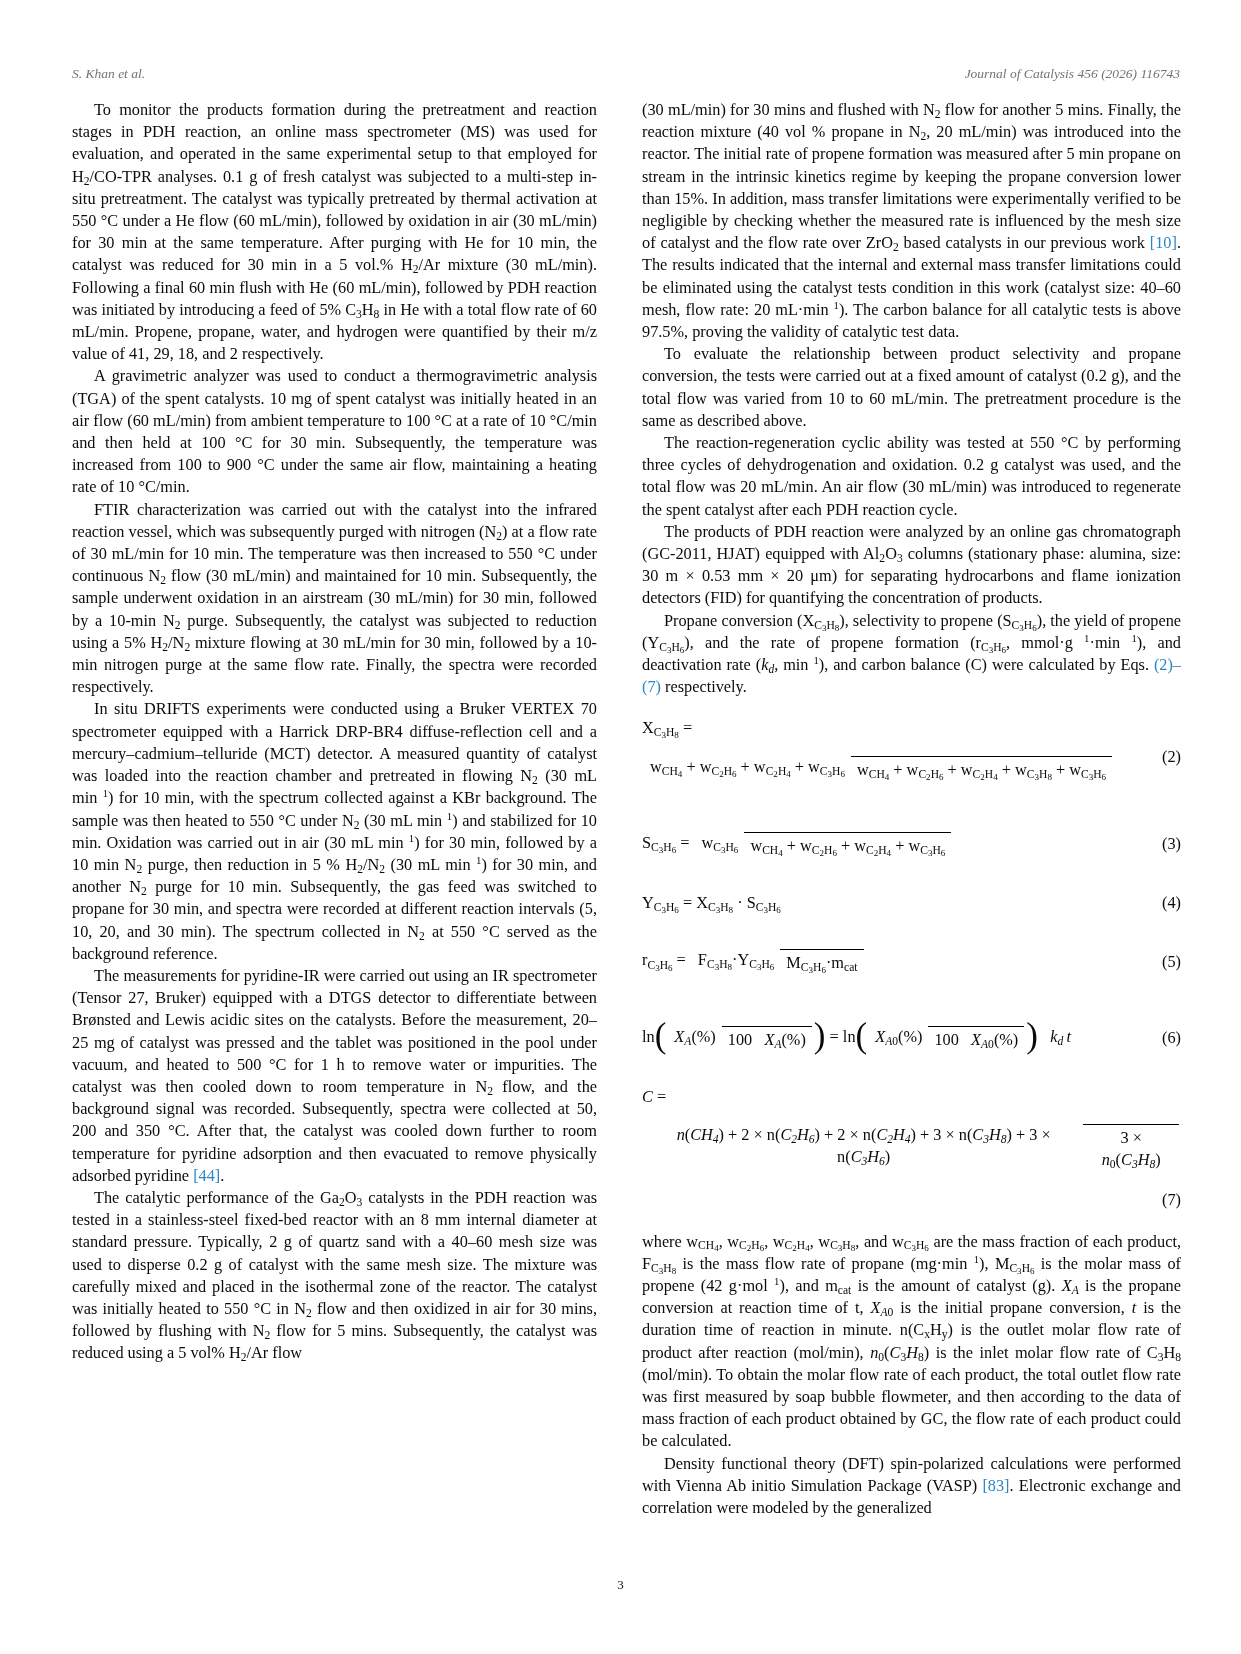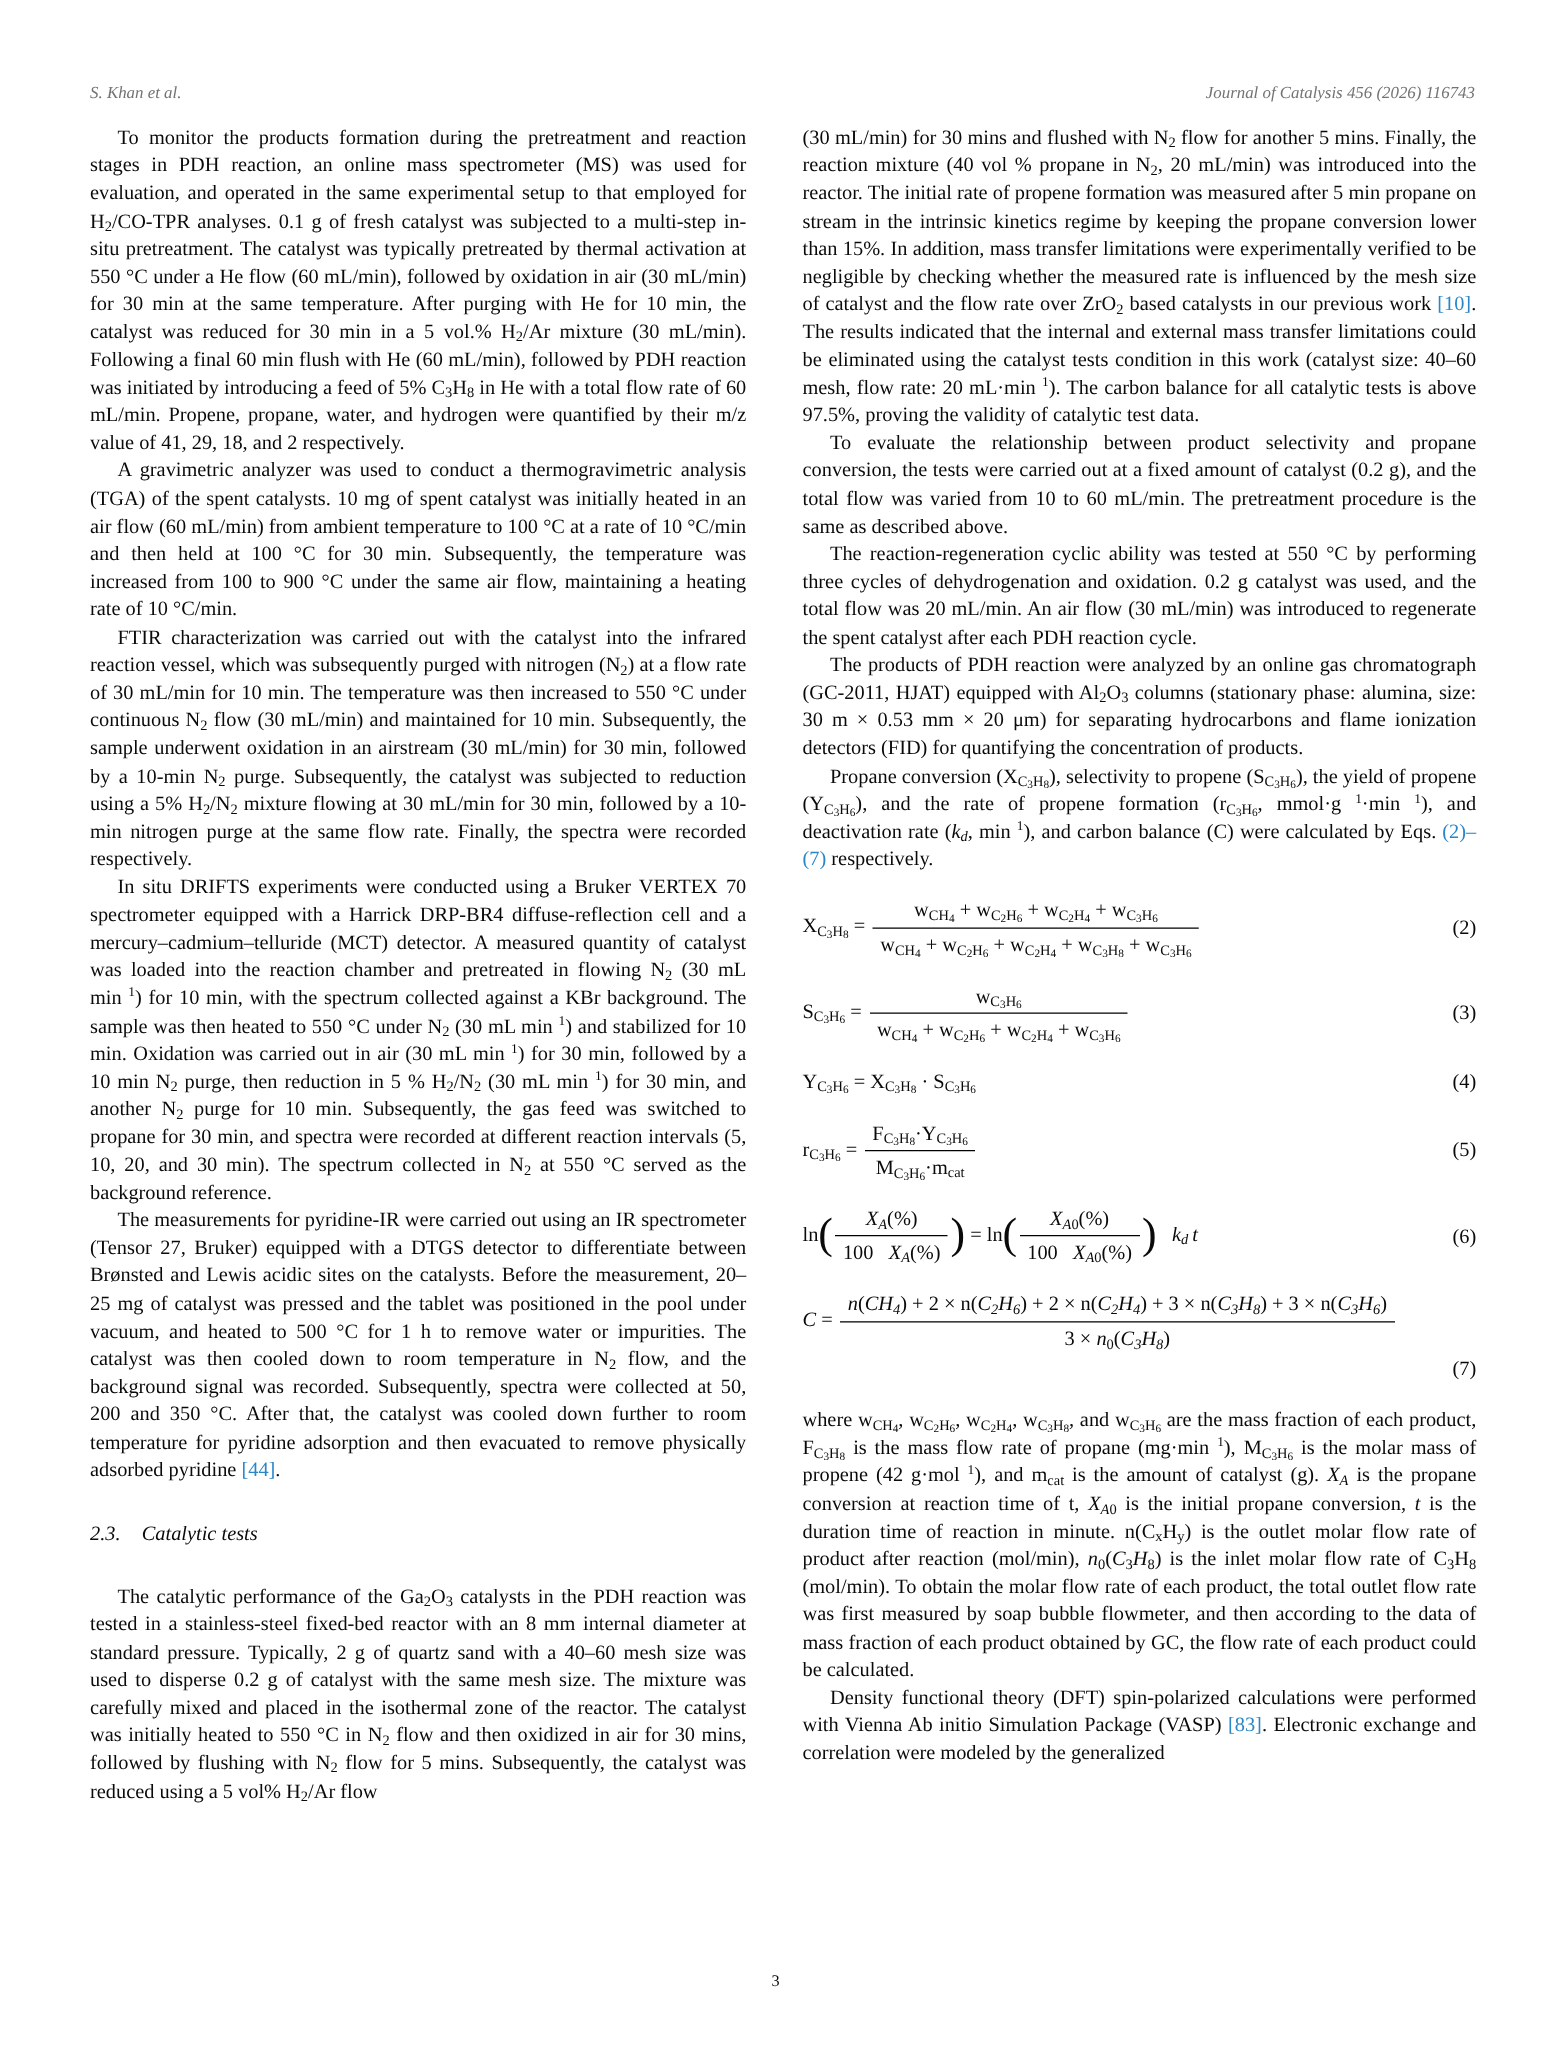--- a/index.html
+++ b/index.html
@@ -18,41 +18,40 @@
   sup{font-size:66%;line-height:0;vertical-align:0.55em;}
   i{font-style:italic;}
   .cite{color:var(--link-color,#2a87c7);text-decoration:none;cursor:pointer;}
   .section-heading{margin:29px 0 28px;font-style:italic;font-size:16.3px;text-align:left;}
   .h-num{margin-right:17px;}
   .equation{display:flex;justify-content:space-between;align-items:center;margin:19px 0;text-align:left;}
   .equation.num-below{display:block;}
   .equation.num-below .eq-number{display:block;text-align:right;margin-top:2px;}
   .eq-body{display:inline-block;}
   .eq-number{white-space:nowrap;padding-left:10px;}
-  .frac{display:inline-flex;flex-direction:column;text-align:center;vertical-align:middle;margin:0 2px;}
+  .frac{display:inline-flex;flex-direction:row;text-align:center;vertical-align:middle;margin:16px 2px;}
   .fnum{display:block;padding:0 6px 2px;}
   .fden{display:block;border-top:1.4px solid #000;padding:2px 6px 0;}
   .bigp{font-size:215%;vertical-align:middle;line-height:0;position:relative;top:-2px;}
   .page-number{position:absolute;top:1577px;left:0;width:100%;text-align:center;font-size:13px;}
 </style>
 </head>
 <body>
 
 <div class="page">
   <div class="header">
     <span>S. Khan et al.</span>
     <span>Journal of Catalysis 456 (2026) 116743</span>
   </div>
   <div class="column left">
       <p class="para indent">To monitor the products formation during the pretreatment and reaction stages in PDH reaction, an online mass spectrometer (MS) was used for evaluation, and operated in the same experimental setup to that employed for H<sub>2</sub>/CO-TPR analyses. 0.1 g of fresh catalyst was subjected to a multi-step in-situ pretreatment. The catalyst was typically pretreated by thermal activation at 550 °C under a He flow (60 mL/min), followed by oxidation in air (30 mL/min) for 30 min at the same temperature. After purging with He for 10 min, the catalyst was reduced for 30 min in a 5 vol.% H<sub>2</sub>/Ar mixture (30 mL/min). Following a final 60 min flush with He (60 mL/min), followed by PDH reaction was initiated by introducing a feed of 5% C<sub>3</sub>H<sub>8</sub> in He with a total flow rate of 60 mL/min. Propene, propane, water, and hydrogen were quantified by their m/z value of 41, 29, 18, and 2 respectively.</p>
       <p class="para indent">A gravimetric analyzer was used to conduct a thermogravimetric analysis (TGA) of the spent catalysts. 10 mg of spent catalyst was initially heated in an air flow (60 mL/min) from ambient temperature to 100 °C at a rate of 10 °C/min and then held at 100 °C for 30 min. Subsequently, the temperature was increased from 100 to 900 °C under the same air flow, maintaining a heating rate of 10 °C/min.</p>
       <p class="para indent">FTIR characterization was carried out with the catalyst into the infrared reaction vessel, which was subsequently purged with nitrogen (N<sub>2</sub>) at a flow rate of 30 mL/min for 10 min. The temperature was then increased to 550 °C under continuous N<sub>2</sub> flow (30 mL/min) and maintained for 10 min. Subsequently, the sample underwent oxidation in an airstream (30 mL/min) for 30 min, followed by a 10-min N<sub>2</sub> purge. Subsequently, the catalyst was subjected to reduction using a 5% H<sub>2</sub>/N<sub>2</sub> mixture flowing at 30 mL/min for 30 min, followed by a 10-min nitrogen purge at the same flow rate. Finally, the spectra were recorded respectively.</p>
       <p class="para indent">In situ DRIFTS experiments were conducted using a Bruker VERTEX 70 spectrometer equipped with a Harrick DRP-BR4 diffuse-reflection cell and a mercury–cadmium–telluride (MCT) detector. A measured quantity of catalyst was loaded into the reaction chamber and pretreated in flowing N<sub>2</sub> (30 mL min&nbsp;<sup>1</sup>) for 10 min, with the spectrum collected against a KBr background. The sample was then heated to 550 °C under N<sub>2</sub> (30 mL min&nbsp;<sup>1</sup>) and stabilized for 10 min. Oxidation was carried out in air (30 mL min&nbsp;<sup>1</sup>) for 30 min, followed by a 10 min N<sub>2</sub> purge, then reduction in 5 % H<sub>2</sub>/N<sub>2</sub> (30 mL min&nbsp;<sup>1</sup>) for 30 min, and another N<sub>2</sub> purge for 10 min. Subsequently, the gas feed was switched to propane for 30 min, and spectra were recorded at different reaction intervals (5, 10, 20, and 30 min). The spectrum collected in N<sub>2</sub> at 550 °C served as the background reference.</p>
       <p class="para indent">The measurements for pyridine-IR were carried out using an IR spectrometer (Tensor 27, Bruker) equipped with a DTGS detector to differentiate between Brønsted and Lewis acidic sites on the catalysts. Before the measurement, 20–25 mg of catalyst was pressed and the tablet was positioned in the pool under vacuum, and heated to 500 °C for 1 h to remove water or impurities. The catalyst was then cooled down to room temperature in N<sub>2</sub> flow, and the background signal was recorded. Subsequently, spectra were collected at 50, 200 and 350 °C. After that, the catalyst was cooled down further to room temperature for pyridine adsorption and then evacuated to remove physically adsorbed pyridine <a class="cite">[44]</a>.</p>
-      <div class="section-heading"><span class="h-num">2.3.</span><span class="h-title">Catalytic tests</span></div>
       <p class="para indent">The catalytic performance of the Ga<sub>2</sub>O<sub>3</sub> catalysts in the PDH reaction was tested in a stainless-steel fixed-bed reactor with an 8 mm internal diameter at standard pressure. Typically, 2 g of quartz sand with a 40–60 mesh size was used to disperse 0.2 g of catalyst with the same mesh size. The mixture was carefully mixed and placed in the isothermal zone of the reactor. The catalyst was initially heated to 550 °C in N<sub>2</sub> flow and then oxidized in air for 30 mins, followed by flushing with N<sub>2</sub> flow for 5 mins. Subsequently, the catalyst was reduced using a 5 vol% H<sub>2</sub>/Ar flow</p>
     </div>
   <div class="column right">
       <p class="para">(30 mL/min) for 30 mins and flushed with N<sub>2</sub> flow for another 5 mins. Finally, the reaction mixture (40 vol % propane in N<sub>2</sub>, 20 mL/min) was introduced into the reactor. The initial rate of propene formation was measured after 5 min propane on stream in the intrinsic kinetics regime by keeping the propane conversion lower than 15%. In addition, mass transfer limitations were experimentally verified to be negligible by checking whether the measured rate is influenced by the mesh size of catalyst and the flow rate over ZrO<sub>2</sub> based catalysts in our previous work <a class="cite">[10]</a>. The results indicated that the internal and external mass transfer limitations could be eliminated using the catalyst tests condition in this work (catalyst size: 40–60 mesh, flow rate: 20 mL·min&nbsp;<sup>1</sup>). The carbon balance for all catalytic tests is above 97.5%, proving the validity of catalytic test data.</p>
       <p class="para indent">To evaluate the relationship between product selectivity and propane conversion, the tests were carried out at a fixed amount of catalyst (0.2 g), and the total flow was varied from 10 to 60 mL/min. The pretreatment procedure is the same as described above.</p>
       <p class="para indent">The reaction-regeneration cyclic ability was tested at 550 °C by performing three cycles of dehydrogenation and oxidation. 0.2 g catalyst was used, and the total flow was 20 mL/min. An air flow (30 mL/min) was introduced to regenerate the spent catalyst after each PDH reaction cycle.</p>
       <p class="para indent">The products of PDH reaction were analyzed by an online gas chromatograph (GC-2011, HJAT) equipped with Al<sub>2</sub>O<sub>3</sub> columns (stationary phase: alumina, size: 30 m × 0.53 mm × 20 μm) for separating hydrocarbons and flame ionization detectors (FID) for quantifying the concentration of products.</p>
       <p class="para indent">Propane conversion (X<sub>C<sub>3</sub>H<sub>8</sub></sub>), selectivity to propene (S<sub>C<sub>3</sub>H<sub>6</sub></sub>), the yield of propene (Y<sub>C<sub>3</sub>H<sub>6</sub></sub>), and the rate of propene formation (r<sub>C<sub>3</sub>H<sub>6</sub></sub>, mmol·g&nbsp;<sup>1</sup>·min&nbsp;<sup>1</sup>), and deactivation rate (<i>k</i><sub><i>d</i></sub>, min&nbsp;<sup>1</sup>), and carbon balance (C) were calculated by Eqs. <a class="cite">(2)–(7)</a> respectively.</p>
       <div class="equation">
         <span class="eq-body">X<sub>C<sub>3</sub>H<sub>8</sub></sub>&nbsp;=&nbsp;<span class="frac">

